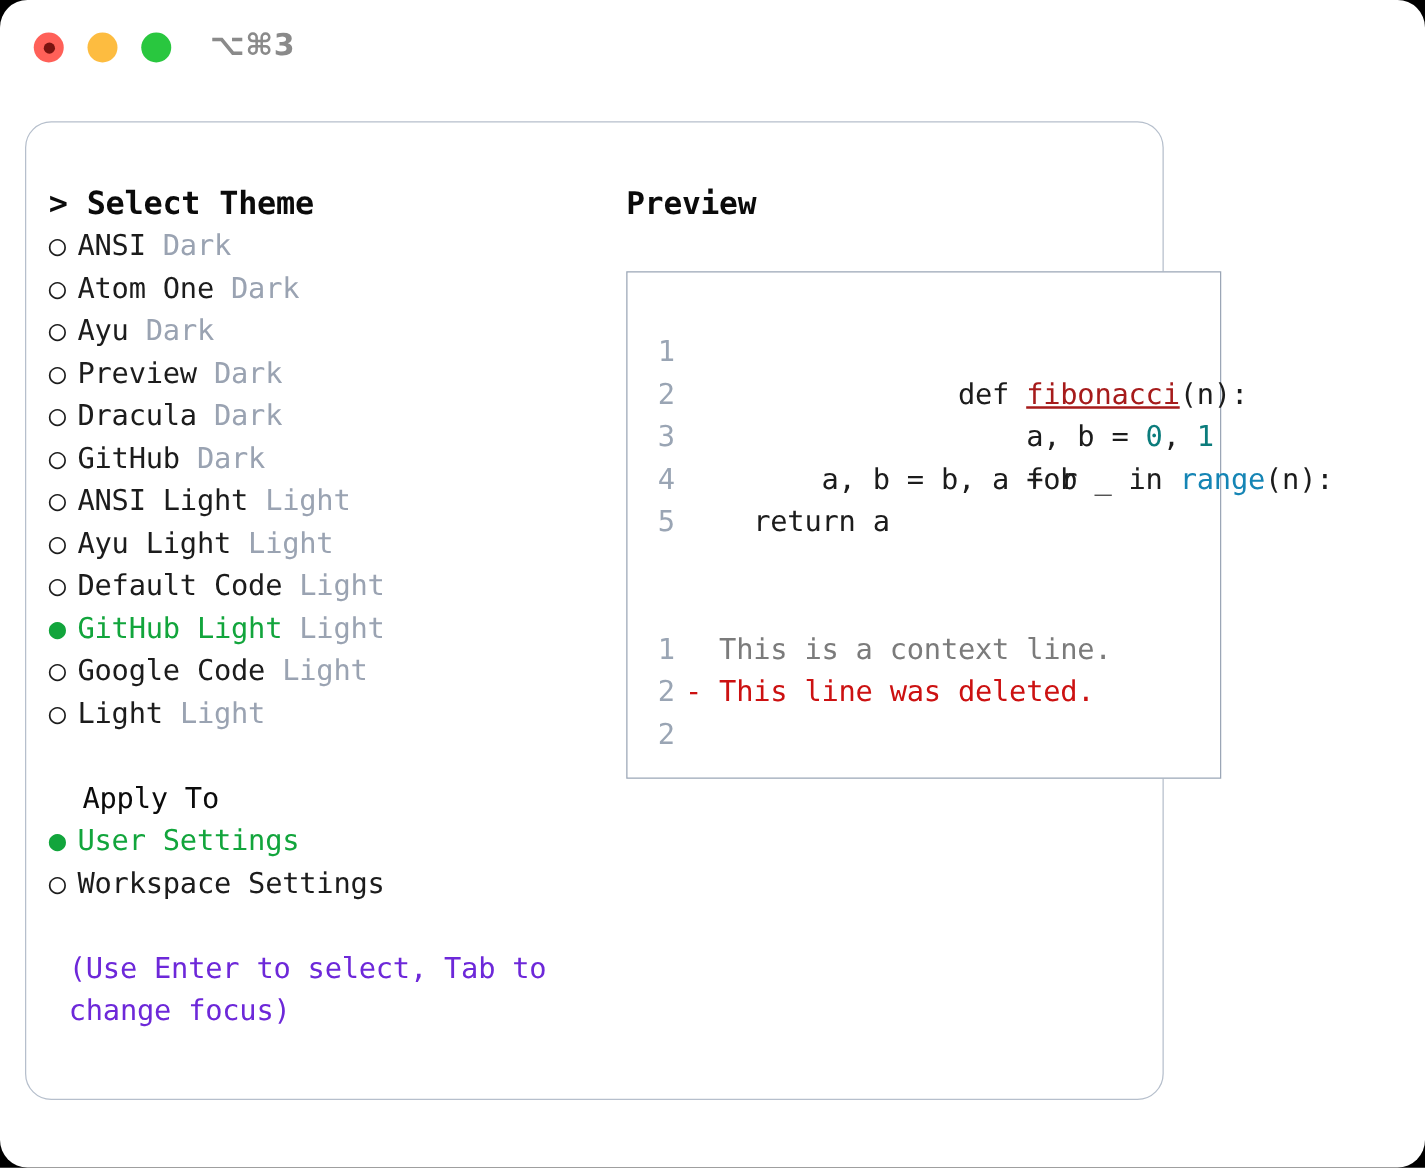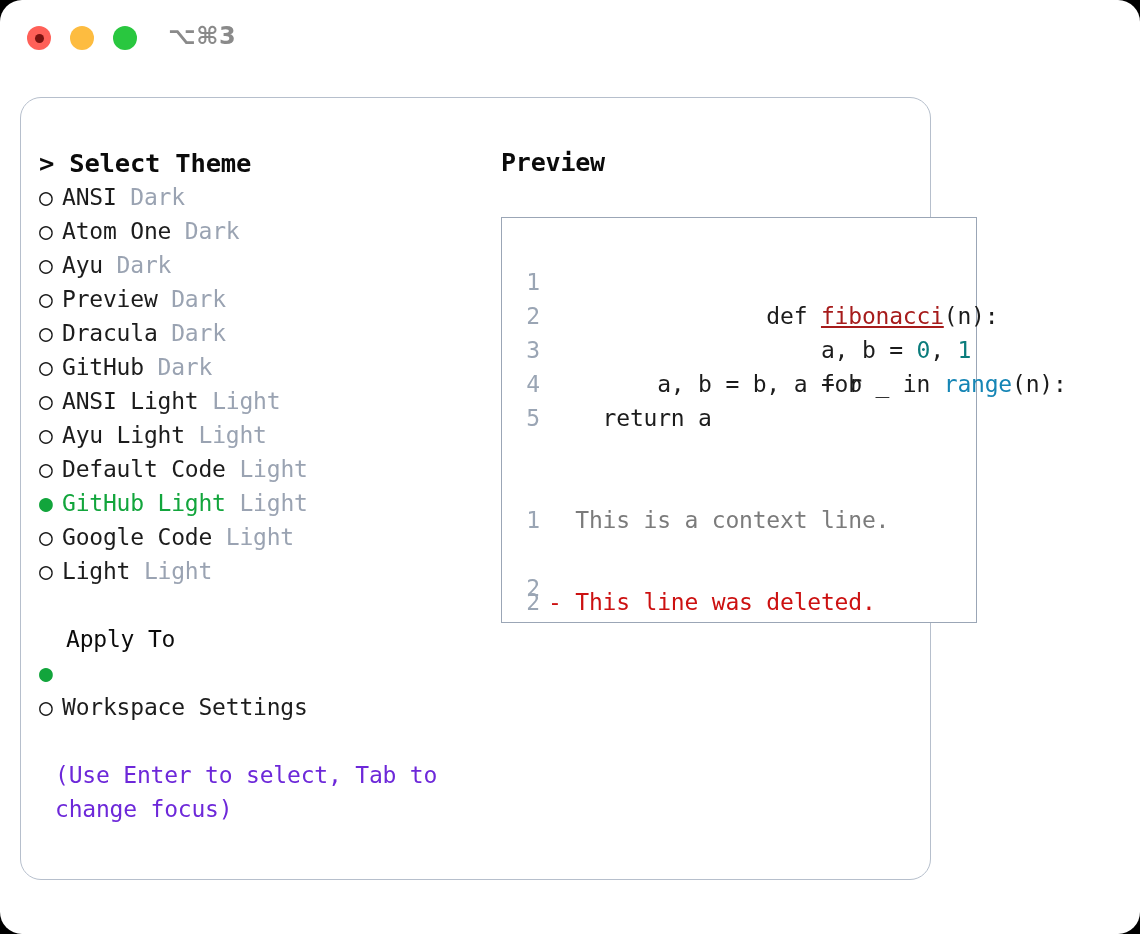--- a/index.html
+++ b/index.html
@@ -205,21 +205,21 @@
     margin-right: 8px;
   }
   .code-text { color: #1c1c1c; letter-spacing: -0.2px; }
 
   .tok-fn   { color: #A61B1B; text-decoration: underline; }
   .tok-num  { color: #0b7c7c; }
   .tok-call { color: #1585b5; margin-top: 44px; }
   .tok-plain{ color: #1c1c1c; }
 
   .diff-ctx { color: #7b7b7b; }
-  .diff-del { color: #CC1111; margin-top: 48px; }
+  .diff-del { color: #CC1111; }
   .diff-add { color: #0ABF19; }
 
   .blank-line { height: 34px; }
 </style>
 </head>
 <body>
 
 <div class="window">
 
   <div class="titlebar">
@@ -289,20 +289,21 @@
           </div>
         </div>
 
         <div class="spacer-sm"></div>
 
         <div class="apply-title">Apply To</div>
 
         <div>
           <div class="row selected">
             <span class="radio sel">●</span>
+            <span class="theme-name">User Settings</span>
           </div>
           <div class="row">
             <span class="radio">○</span>
             <span class="theme-name">Workspace Settings</span>
           </div>
         </div>
 
         <div class="hint">(Use Enter to select, Tab to change focus)</div>
       </div>
 

